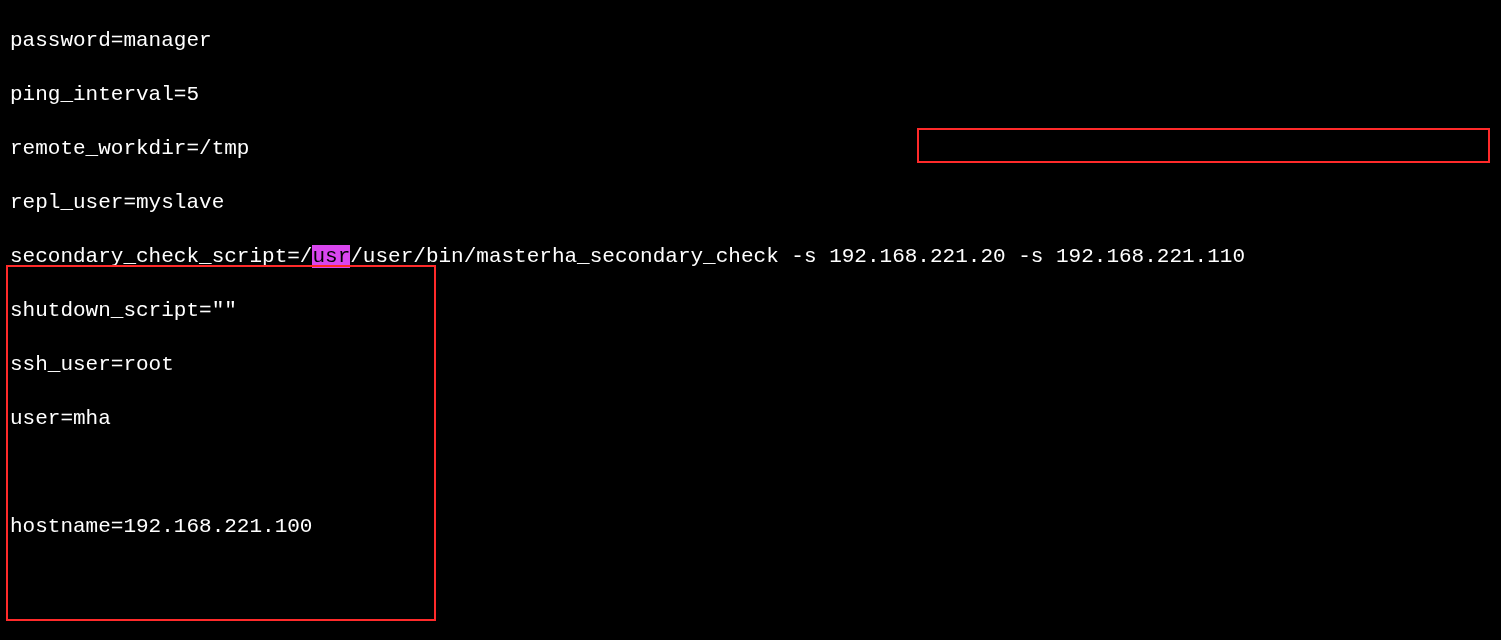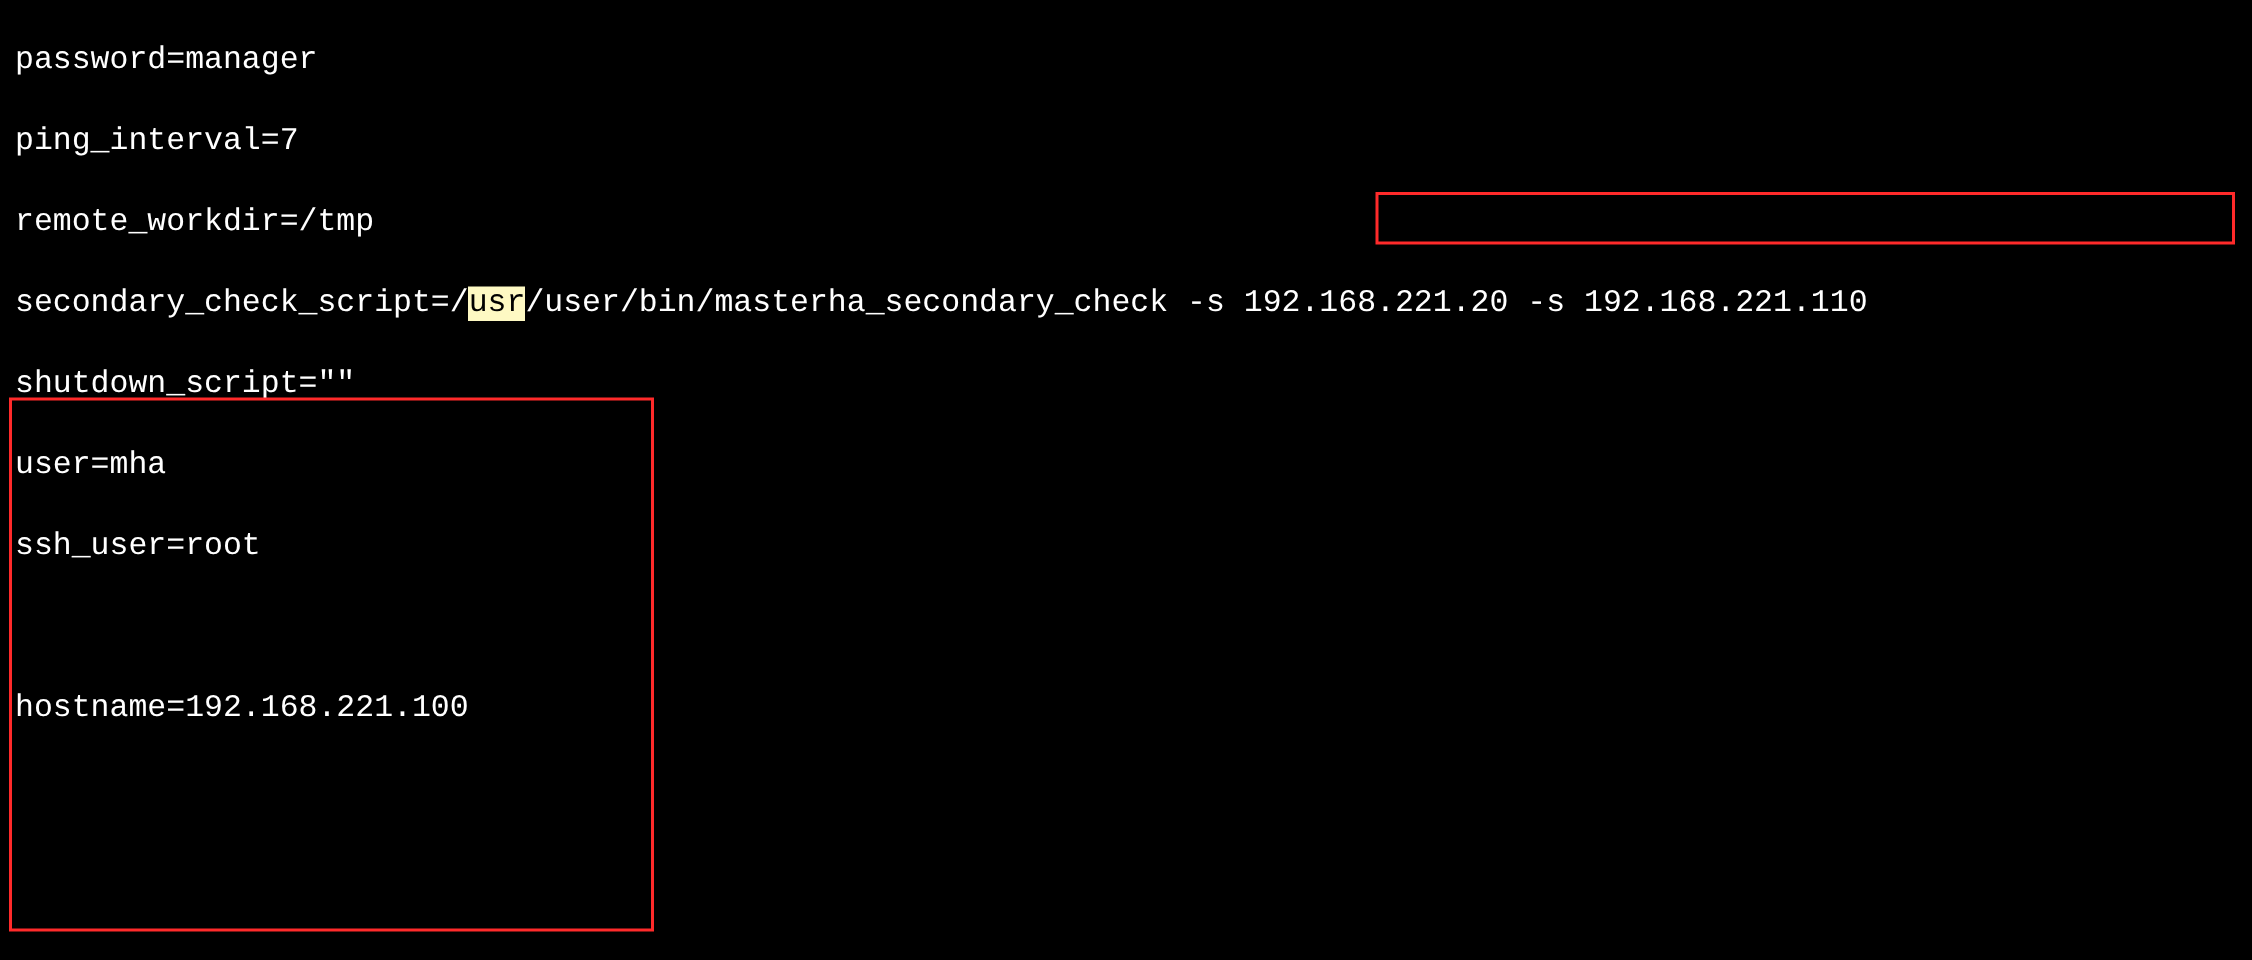--- a/index.html
+++ b/index.html
@@ -13,21 +13,21 @@
     font-size: 21px;
     line-height: 27px;
     overflow: hidden;
   }
   .screen {
     position: relative;
     padding: 0 10px;
     white-space: pre;
   }
   .hl {
-    background: #fef9c3;
+    background: #d946ef;
     color: #000;
   }
   .redbox1 {
     position: absolute;
     border: 2px solid #ff2a2a;
     left: 917px;
     top: 128px;
     width: 569px;
     height: 31px;
     pointer-events: none;
@@ -40,26 +40,27 @@
     width: 426px;
     height: 352px;
     pointer-events: none;
   }
 </style>
 </head>
 <body>
 
 <div class="screen">
 <div>password=manager</div>
-<div>ping_interval=7</div>
+<div>ping_interval=5</div>
 <div>remote_workdir=/tmp</div>
+<div>repl_user=myslave</div>
 <div><span>secondary_check_script=/</span><span class="hl">usr</span><span>/user/bin/masterha_secondary_check -s </span><span>192.168.221.20 -s 192.168.221.110</span></div>
 <div>shutdown_script=""</div>
+<div>ssh_user=root</div>
 <div>user=mha</div>
-<div>ssh_user=root</div>
 <div> </div>
 <div>hostname=192.168.221.100</div>
 
 
 
 
 
 
 
 

